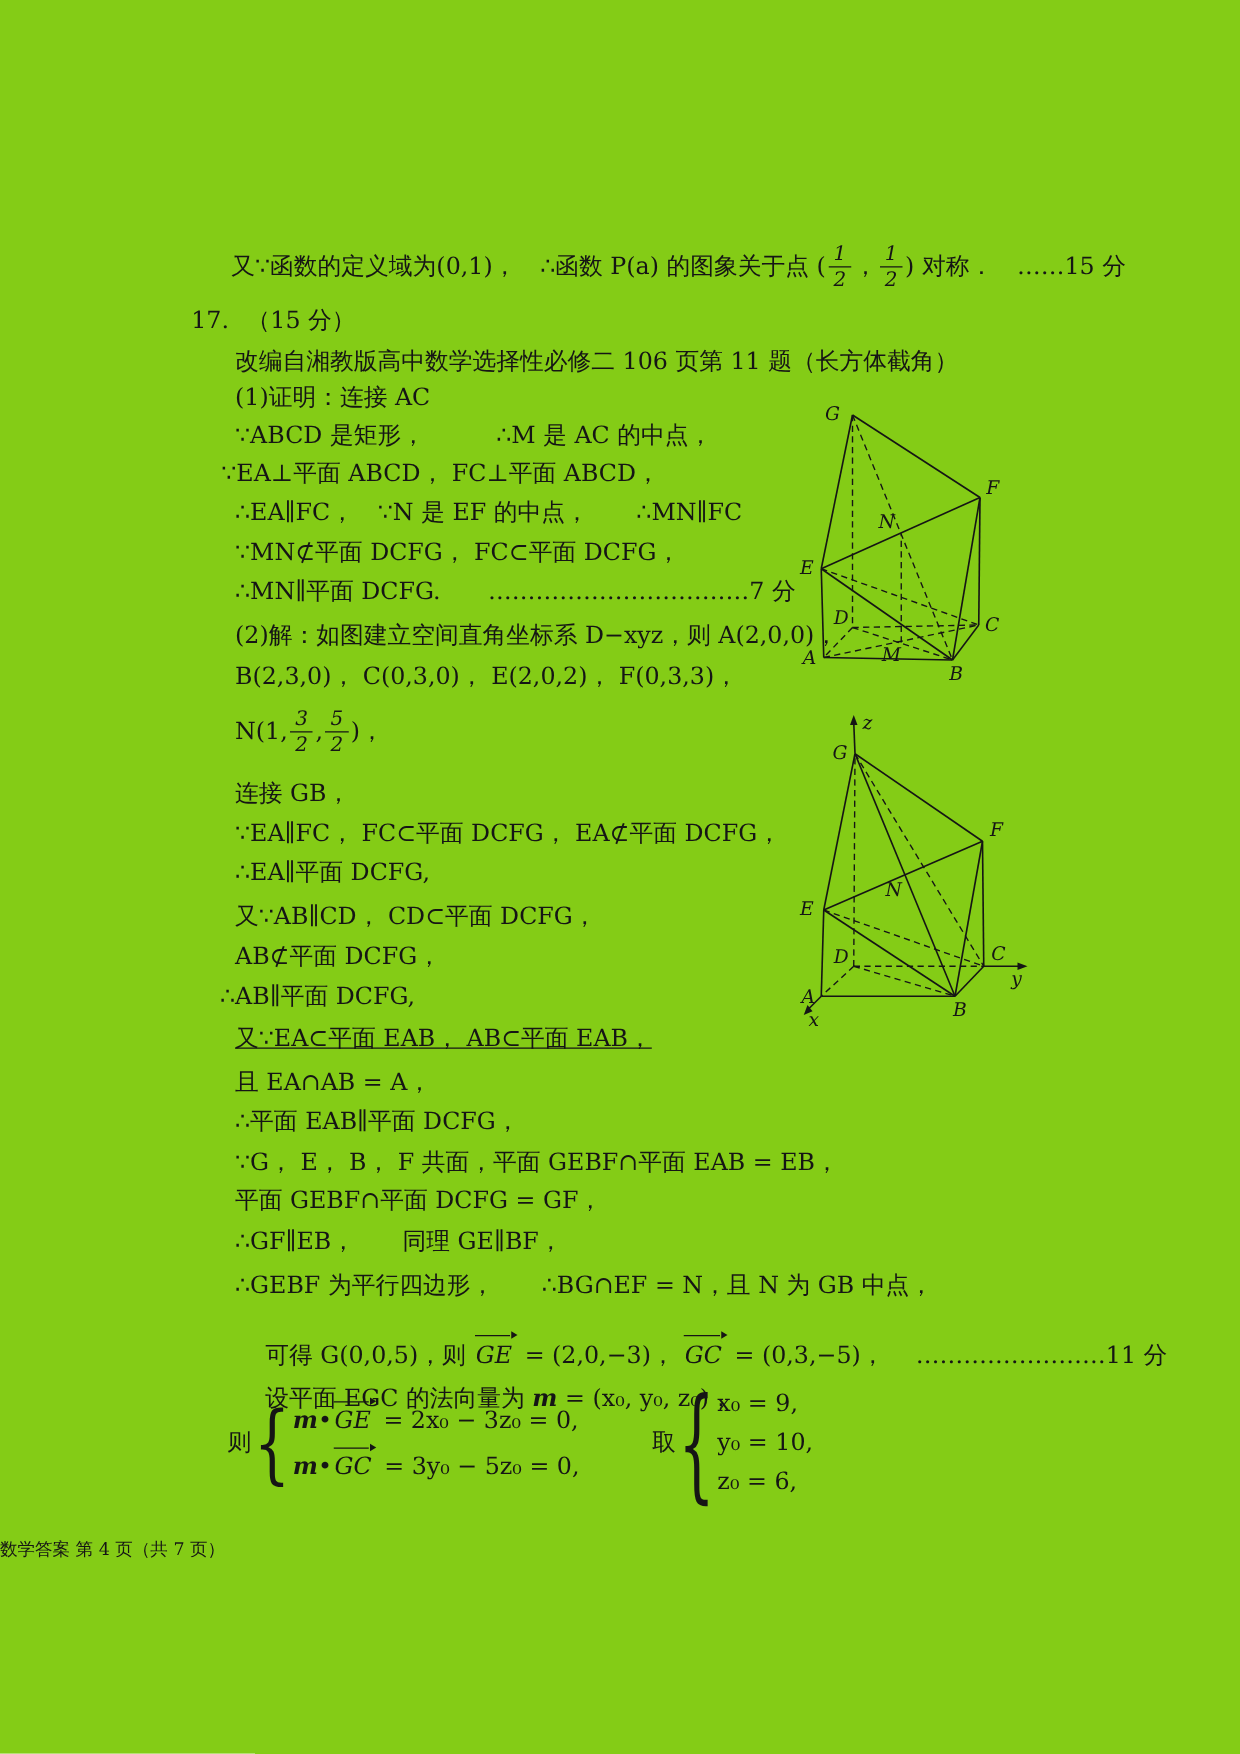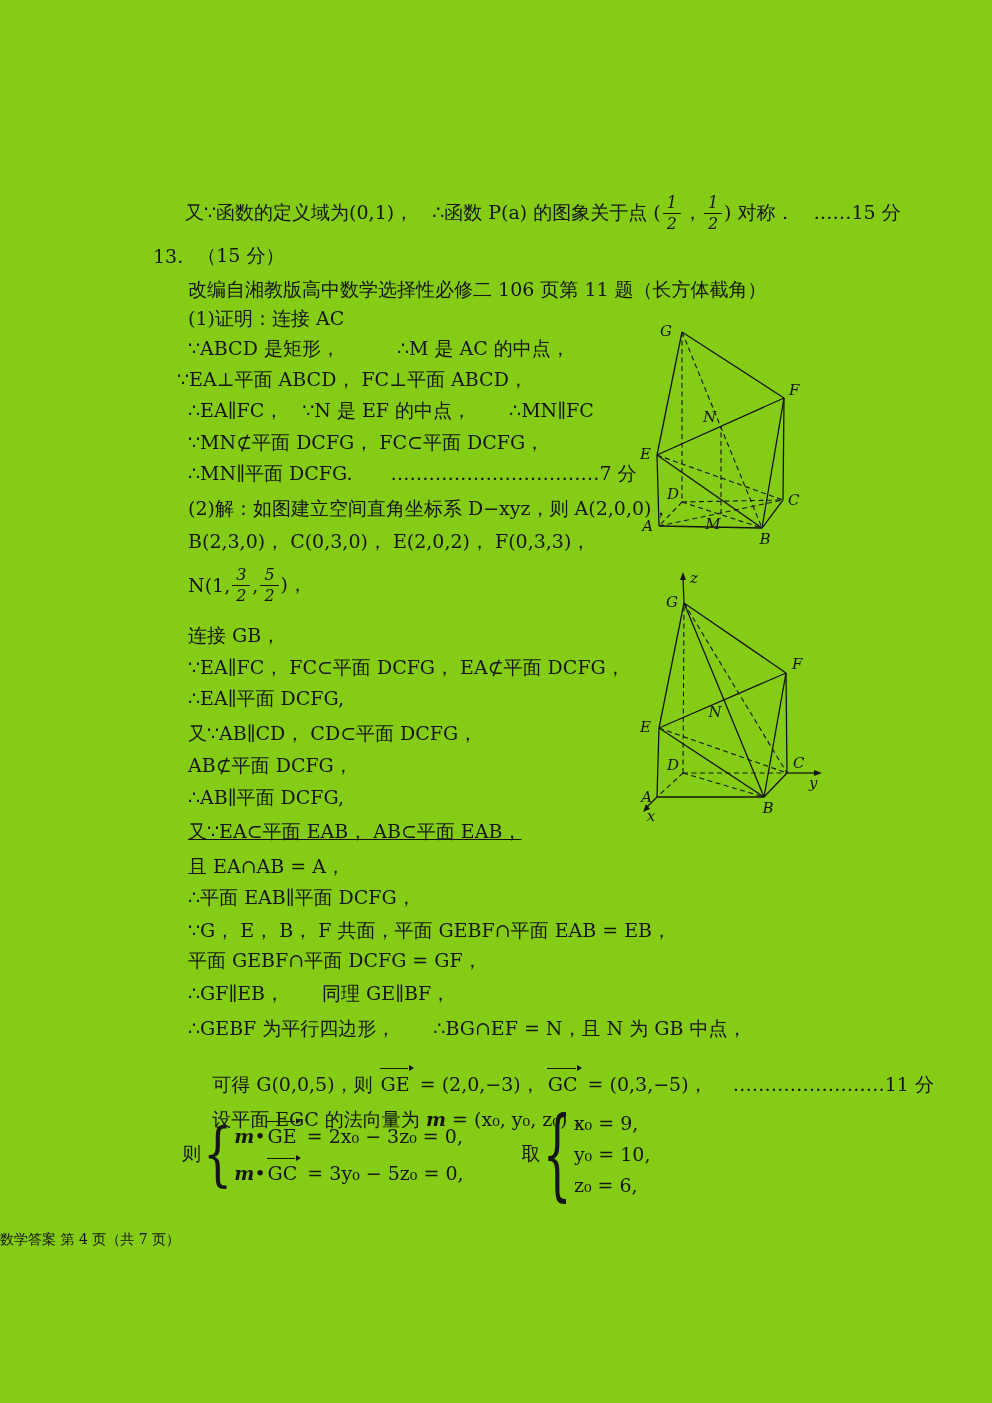--- a/index.html
+++ b/index.html
@@ -5,21 +5,21 @@
   html,body{margin:0;padding:0;background:#ffffff;}
   body{width:992px;height:1403px;position:relative;overflow:hidden;
        font-family:"DejaVu Serif","DejaVu Sans","Liberation Serif",serif;color:#151515;}
   .page{position:absolute;inset:0;background:#84cc16;}
   .line{position:absolute;font-size:19px;line-height:24px;white-space:pre;}
   .flexline{position:absolute;display:inline-flex;align-items:center;font-size:19px;white-space:pre;}
   .frac{display:inline-flex;flex-direction:column;align-items:center;font-size:16px;line-height:1.12;
         margin:0 2px;font-style:italic;}
   .frac .num{border-bottom:1.3px solid #151515;padding:0 4px 1px;}
   .frac .den{padding-top:1px;}
-  .vec{display:inline-block;position:relative;margin:0 4px 0 2px;}
+  .vec{display:inline-block;position:relative;font-style:italic;margin:0 4px 0 2px;}
   .vec::before{content:"";position:absolute;left:-1px;right:2px;top:-4px;border-top:1.4px solid #151515;}
   .vec::after{content:"";position:absolute;right:-4px;top:-7px;width:0;height:0;
               border-left:5px solid #151515;border-top:3px solid transparent;border-bottom:3px solid transparent;}
   .bm{font-weight:bold;font-style:italic;}
   .system{position:absolute;display:flex;align-items:center;font-size:19px;white-space:pre;}
   .brace{display:inline-block;line-height:1;font-weight:400;}
   .brace2{font-size:46px;transform:scaleY(1.5);transform-origin:center;margin:0 2px;}
   .brace3{font-size:46px;transform:scaleY(2.15);transform-origin:center;margin:0 2px;}
   .eqcol{display:flex;flex-direction:column;gap:15px;}
   .eqcol3{display:flex;flex-direction:column;gap:9px;}
@@ -34,21 +34,21 @@
 </head>
 <body>
 
 <div class="page">
 
   <div class="flexline" style="left:185px;top:188px;height:50px;">
     <span>又∵函数的定义域为(0,1)，　</span><span>∴函数 P(a) 的图象关于点 (</span><span class="frac"><span class="num">1</span><span class="den">2</span></span><span>，</span><span class="frac"><span class="num">1</span><span class="den">2</span></span><span>) 对称．　……15 分</span>
   </div>
 
   <div class="flexline" style="left:153px;top:243px;gap:14px;">
-    <span>13.</span>
+    <span>17.</span>
     <span>（15 分）</span>
   </div>
   <div class="line" style="left:188px;top:277px;">改编自湘教版高中数学选择性必修二 106 页第 11 题（长方体截角）</div>
 
   <div class="line" style="left:188px;top:306px;">(1)证明：连接 AC</div>
   <div class="line" style="left:188px;top:336px;">∵ABCD 是矩形，　　　∴M 是 AC 的中点，</div>
   <div class="line" style="left:177px;top:367px;">∵EA⊥平面 ABCD， FC⊥平面 ABCD，</div>
   <div class="line" style="left:188px;top:398px;">∴EA∥FC，　∵N 是 EF 的中点，　　∴MN∥FC</div>
   <div class="line" style="left:188px;top:430px;">∵MN⊄平面 DCFG， FC⊂平面 DCFG，</div>
   <div class="line" style="left:188px;top:461px;">∴MN∥平面 DCFG.　　……………………………7 分</div>
@@ -58,21 +58,21 @@
 
   <div class="flexline" style="left:188px;top:560px;height:50px;">
     <span>N(1,</span><span class="frac"><span class="num">3</span><span class="den">2</span></span><span>,</span><span class="frac"><span class="num">5</span><span class="den">2</span></span><span>)，</span>
   </div>
 
   <div class="line" style="left:188px;top:623px;">连接 GB，</div>
   <div class="line" style="left:188px;top:655px;">∵EA∥FC， FC⊂平面 DCFG， EA⊄平面 DCFG，</div>
   <div class="line" style="left:188px;top:686px;">∴EA∥平面 DCFG,</div>
   <div class="line" style="left:188px;top:721px;">又∵AB∥CD， CD⊂平面 DCFG，</div>
   <div class="line" style="left:188px;top:753px;">AB⊄平面 DCFG，</div>
-  <div class="line" style="left:188px;top:785px;text-align:right;">∴AB∥平面 DCFG,</div>
+  <div class="line" style="left:176px;top:785px;text-align:right;">∴AB∥平面 DCFG,</div>
   <div class="line" style="left:188px;top:819px;text-decoration:underline;">又∵EA⊂平面 EAB， AB⊂平面 EAB，</div>
   <div class="line" style="left:188px;top:854px;">且 EA∩AB = A，</div>
   <div class="line" style="left:188px;top:885px;">∴平面 EAB∥平面 DCFG，</div>
   <div class="line" style="left:188px;top:918px;">∵G， E， B， F 共面，平面 GEBF∩平面 EAB = EB，</div>
   <div class="line" style="left:188px;top:948px;">平面 GEBF∩平面 DCFG = GF，</div>
   <div class="line" style="left:188px;top:981px;">∴GF∥EB，　　同理 GE∥BF，</div>
   <div class="line" style="left:188px;top:1016px;">∴GEBF 为平行四边形，　　∴BG∩EF = N，且 N 为 GB 中点，</div>
 
   <div class="line" style="left:188px;top:1048px;">
     <span>可得 G(0,0,5)，则 </span><span class="vec">GE</span><span> = (2,0,−3)， </span><span class="vec">GC</span><span> = (0,3,−5)，　 ……………………11 分</span>

